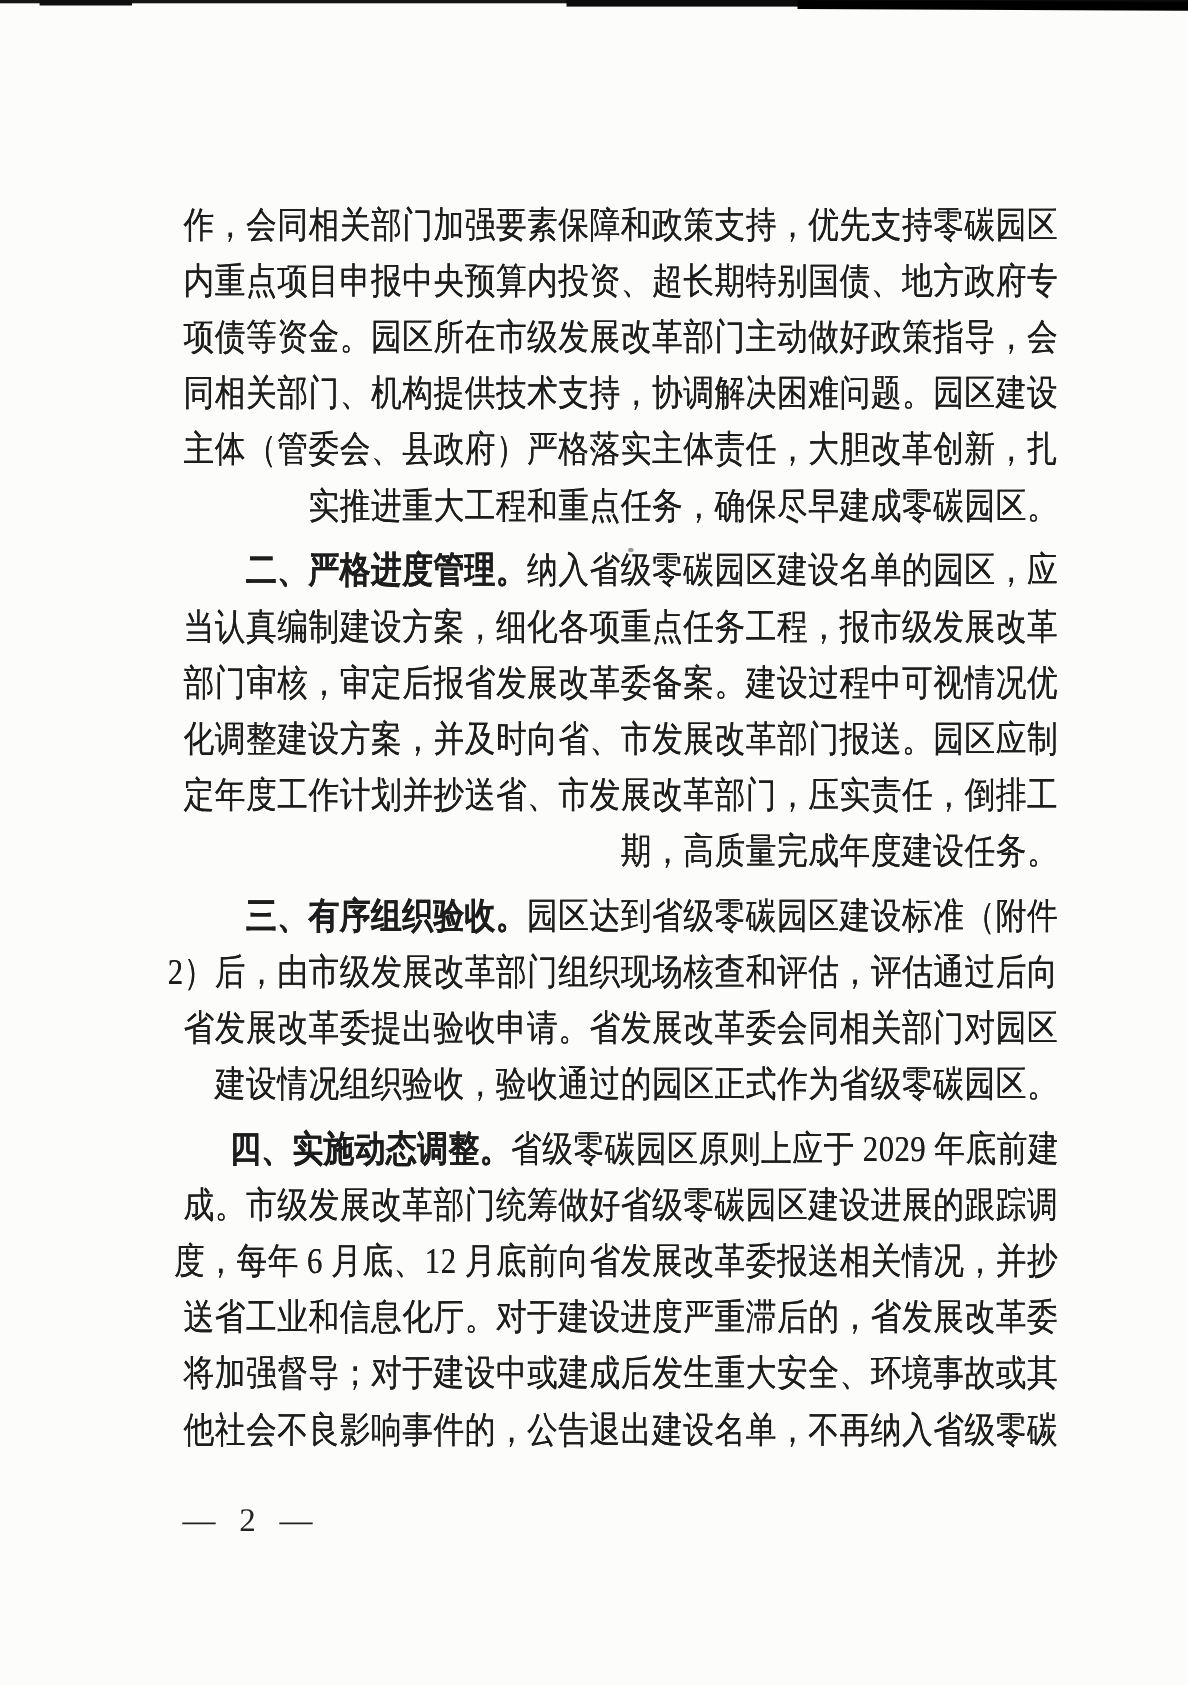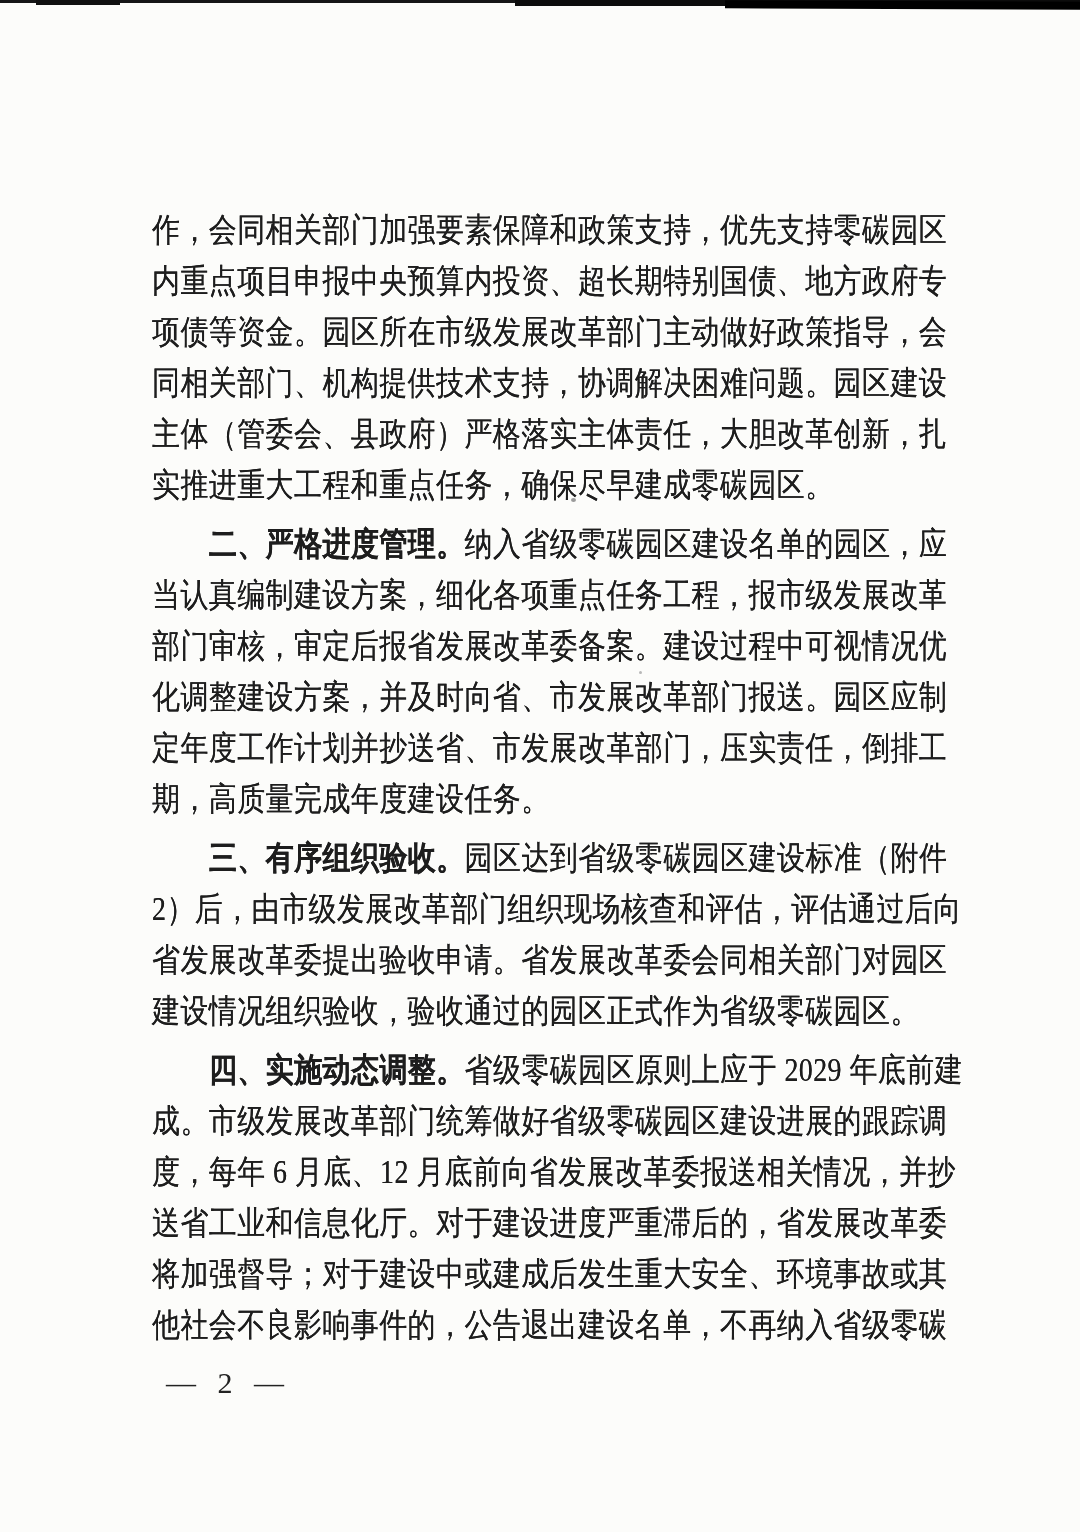--- a/index.html
+++ b/index.html
@@ -11,23 +11,24 @@
     height: 1532px;
     position: relative;
     background: #fcfcfa;
     overflow: hidden;
     font-family: "Liberation Serif", "DejaVu Serif", serif;
   }
   
   .page-text {
     position: absolute;
     left: 152px;
-    top: 204px;
+    top: 180px;
     width: 810px;
     color: #1d1d1d;
+    text-align: right;
   }
   .line {
     font-size: 28px;
     letter-spacing: 0.4px;
     height: 51px;
     line-height: 51px;
     white-space: nowrap;
     transform: scaleY(1.18);
     text-shadow: 0 0 0.4px #2a2a2a;
   }

